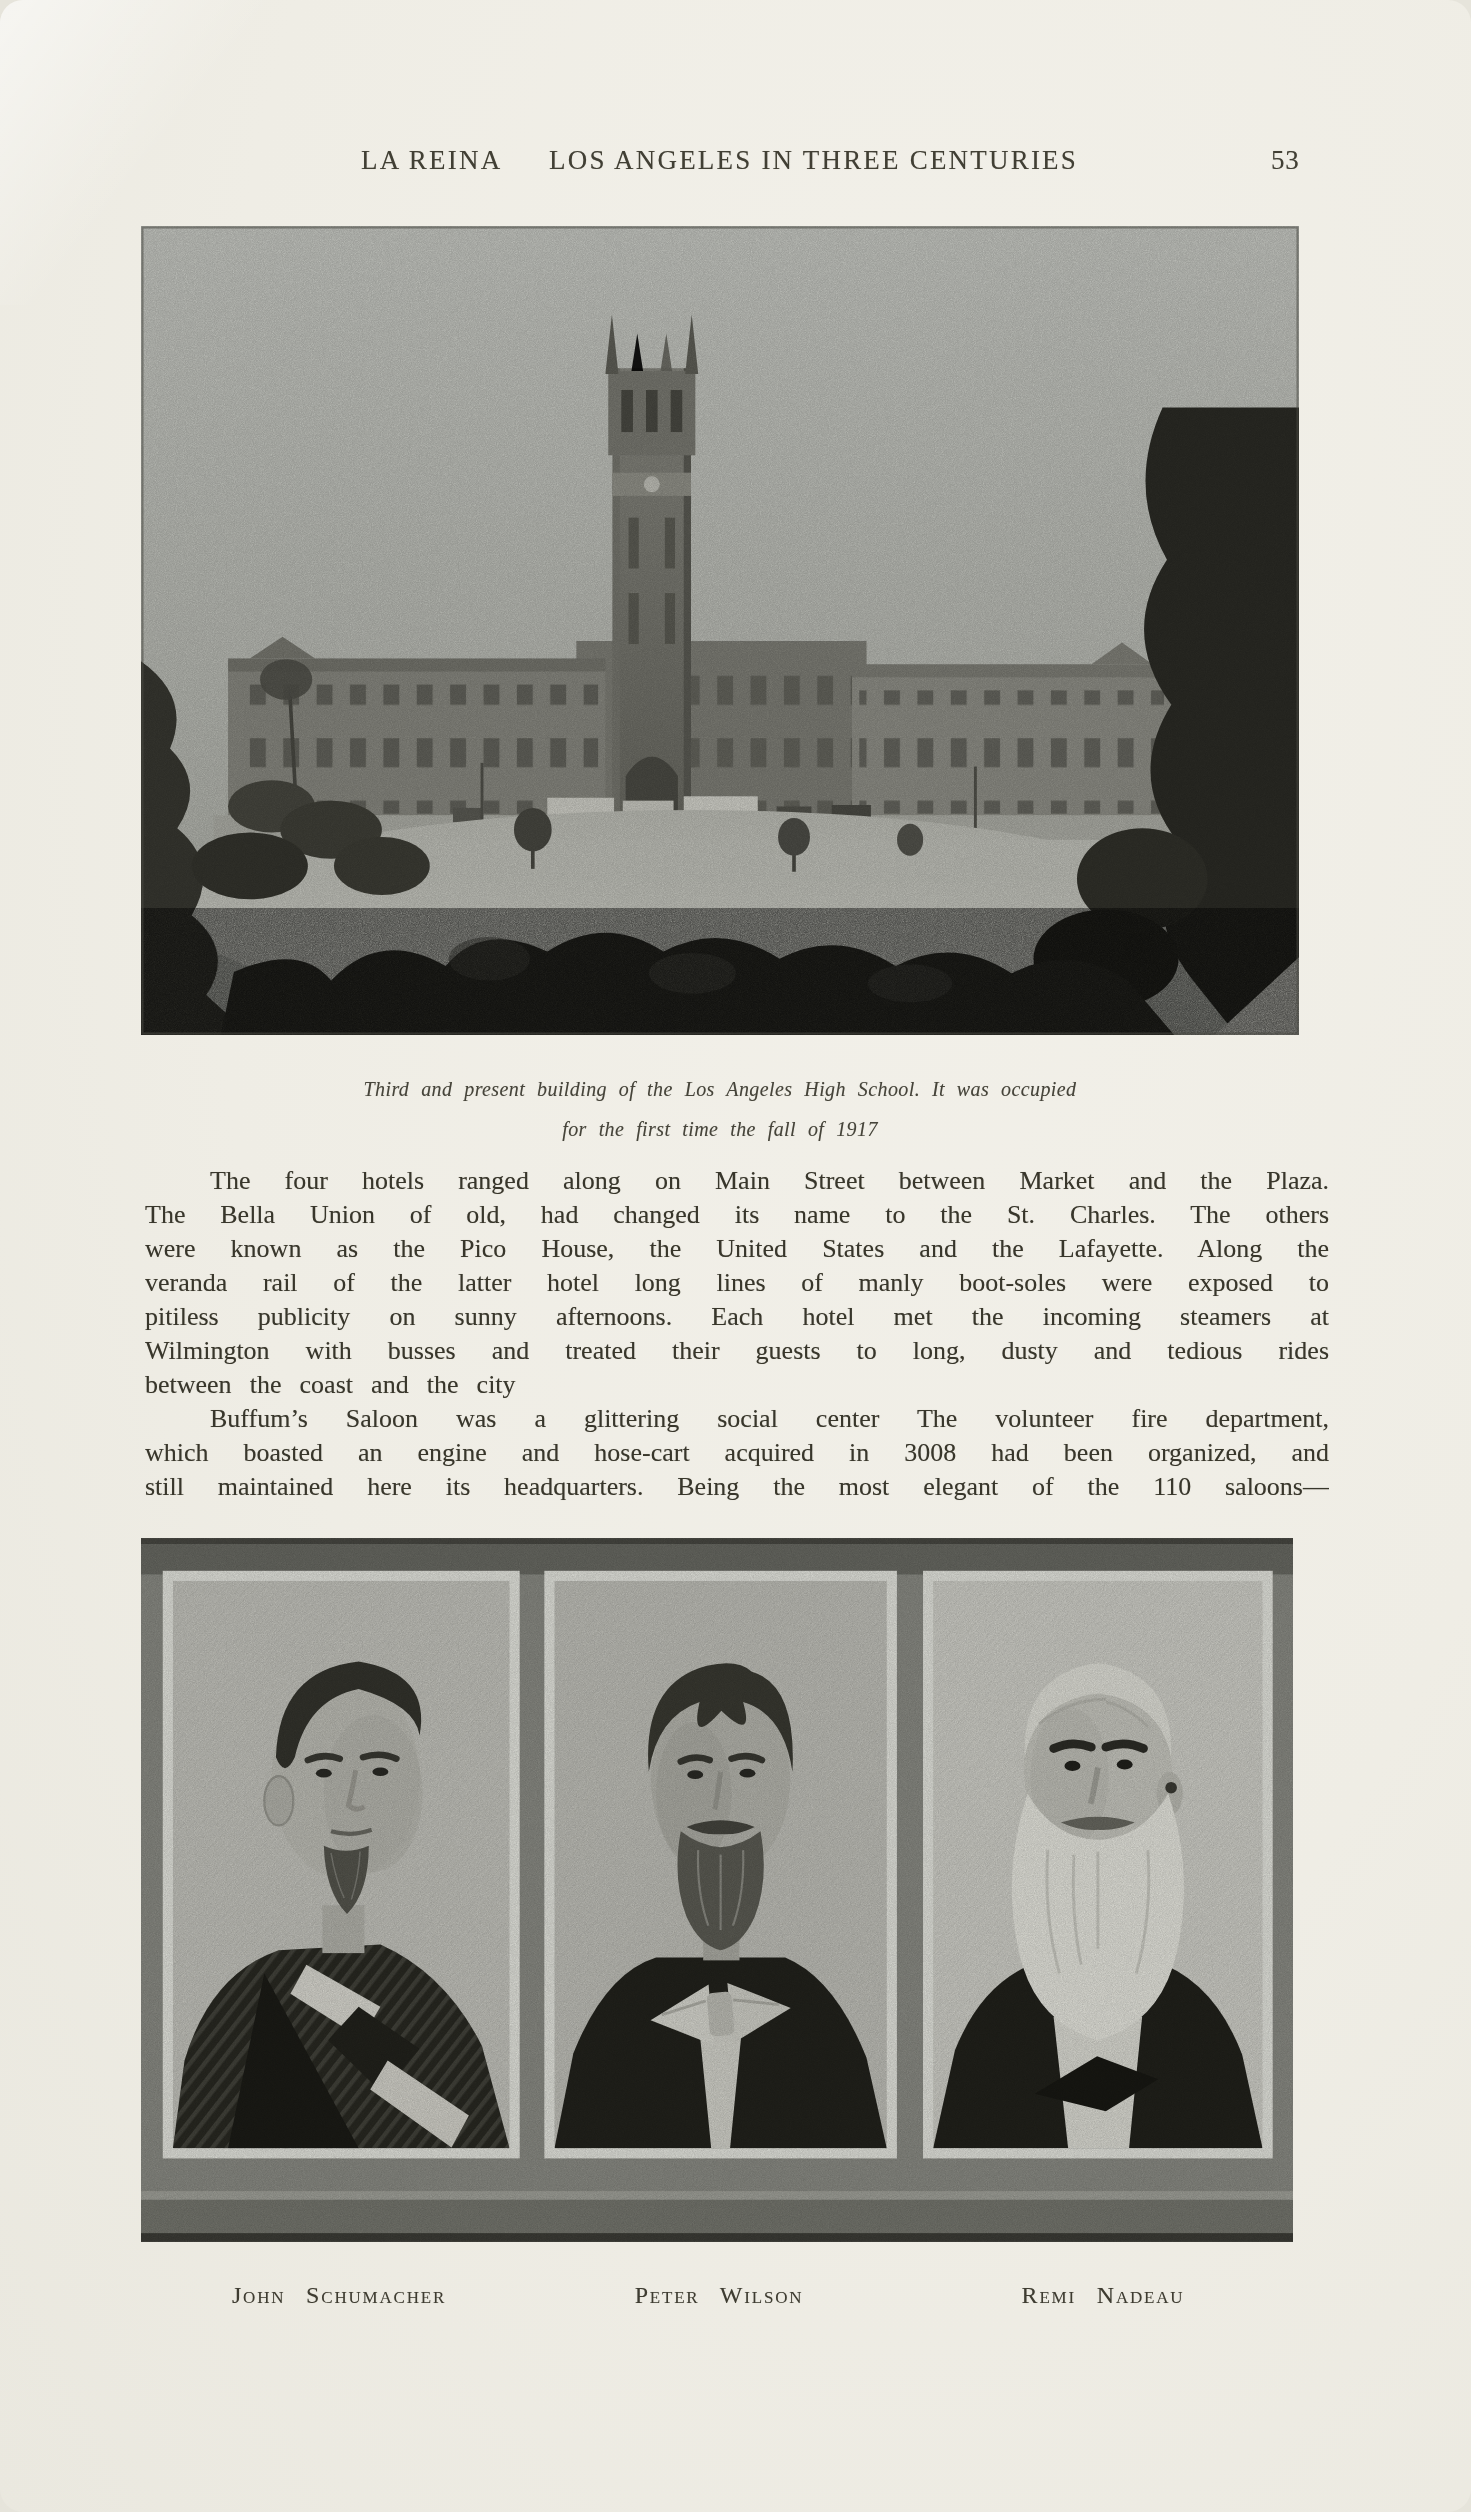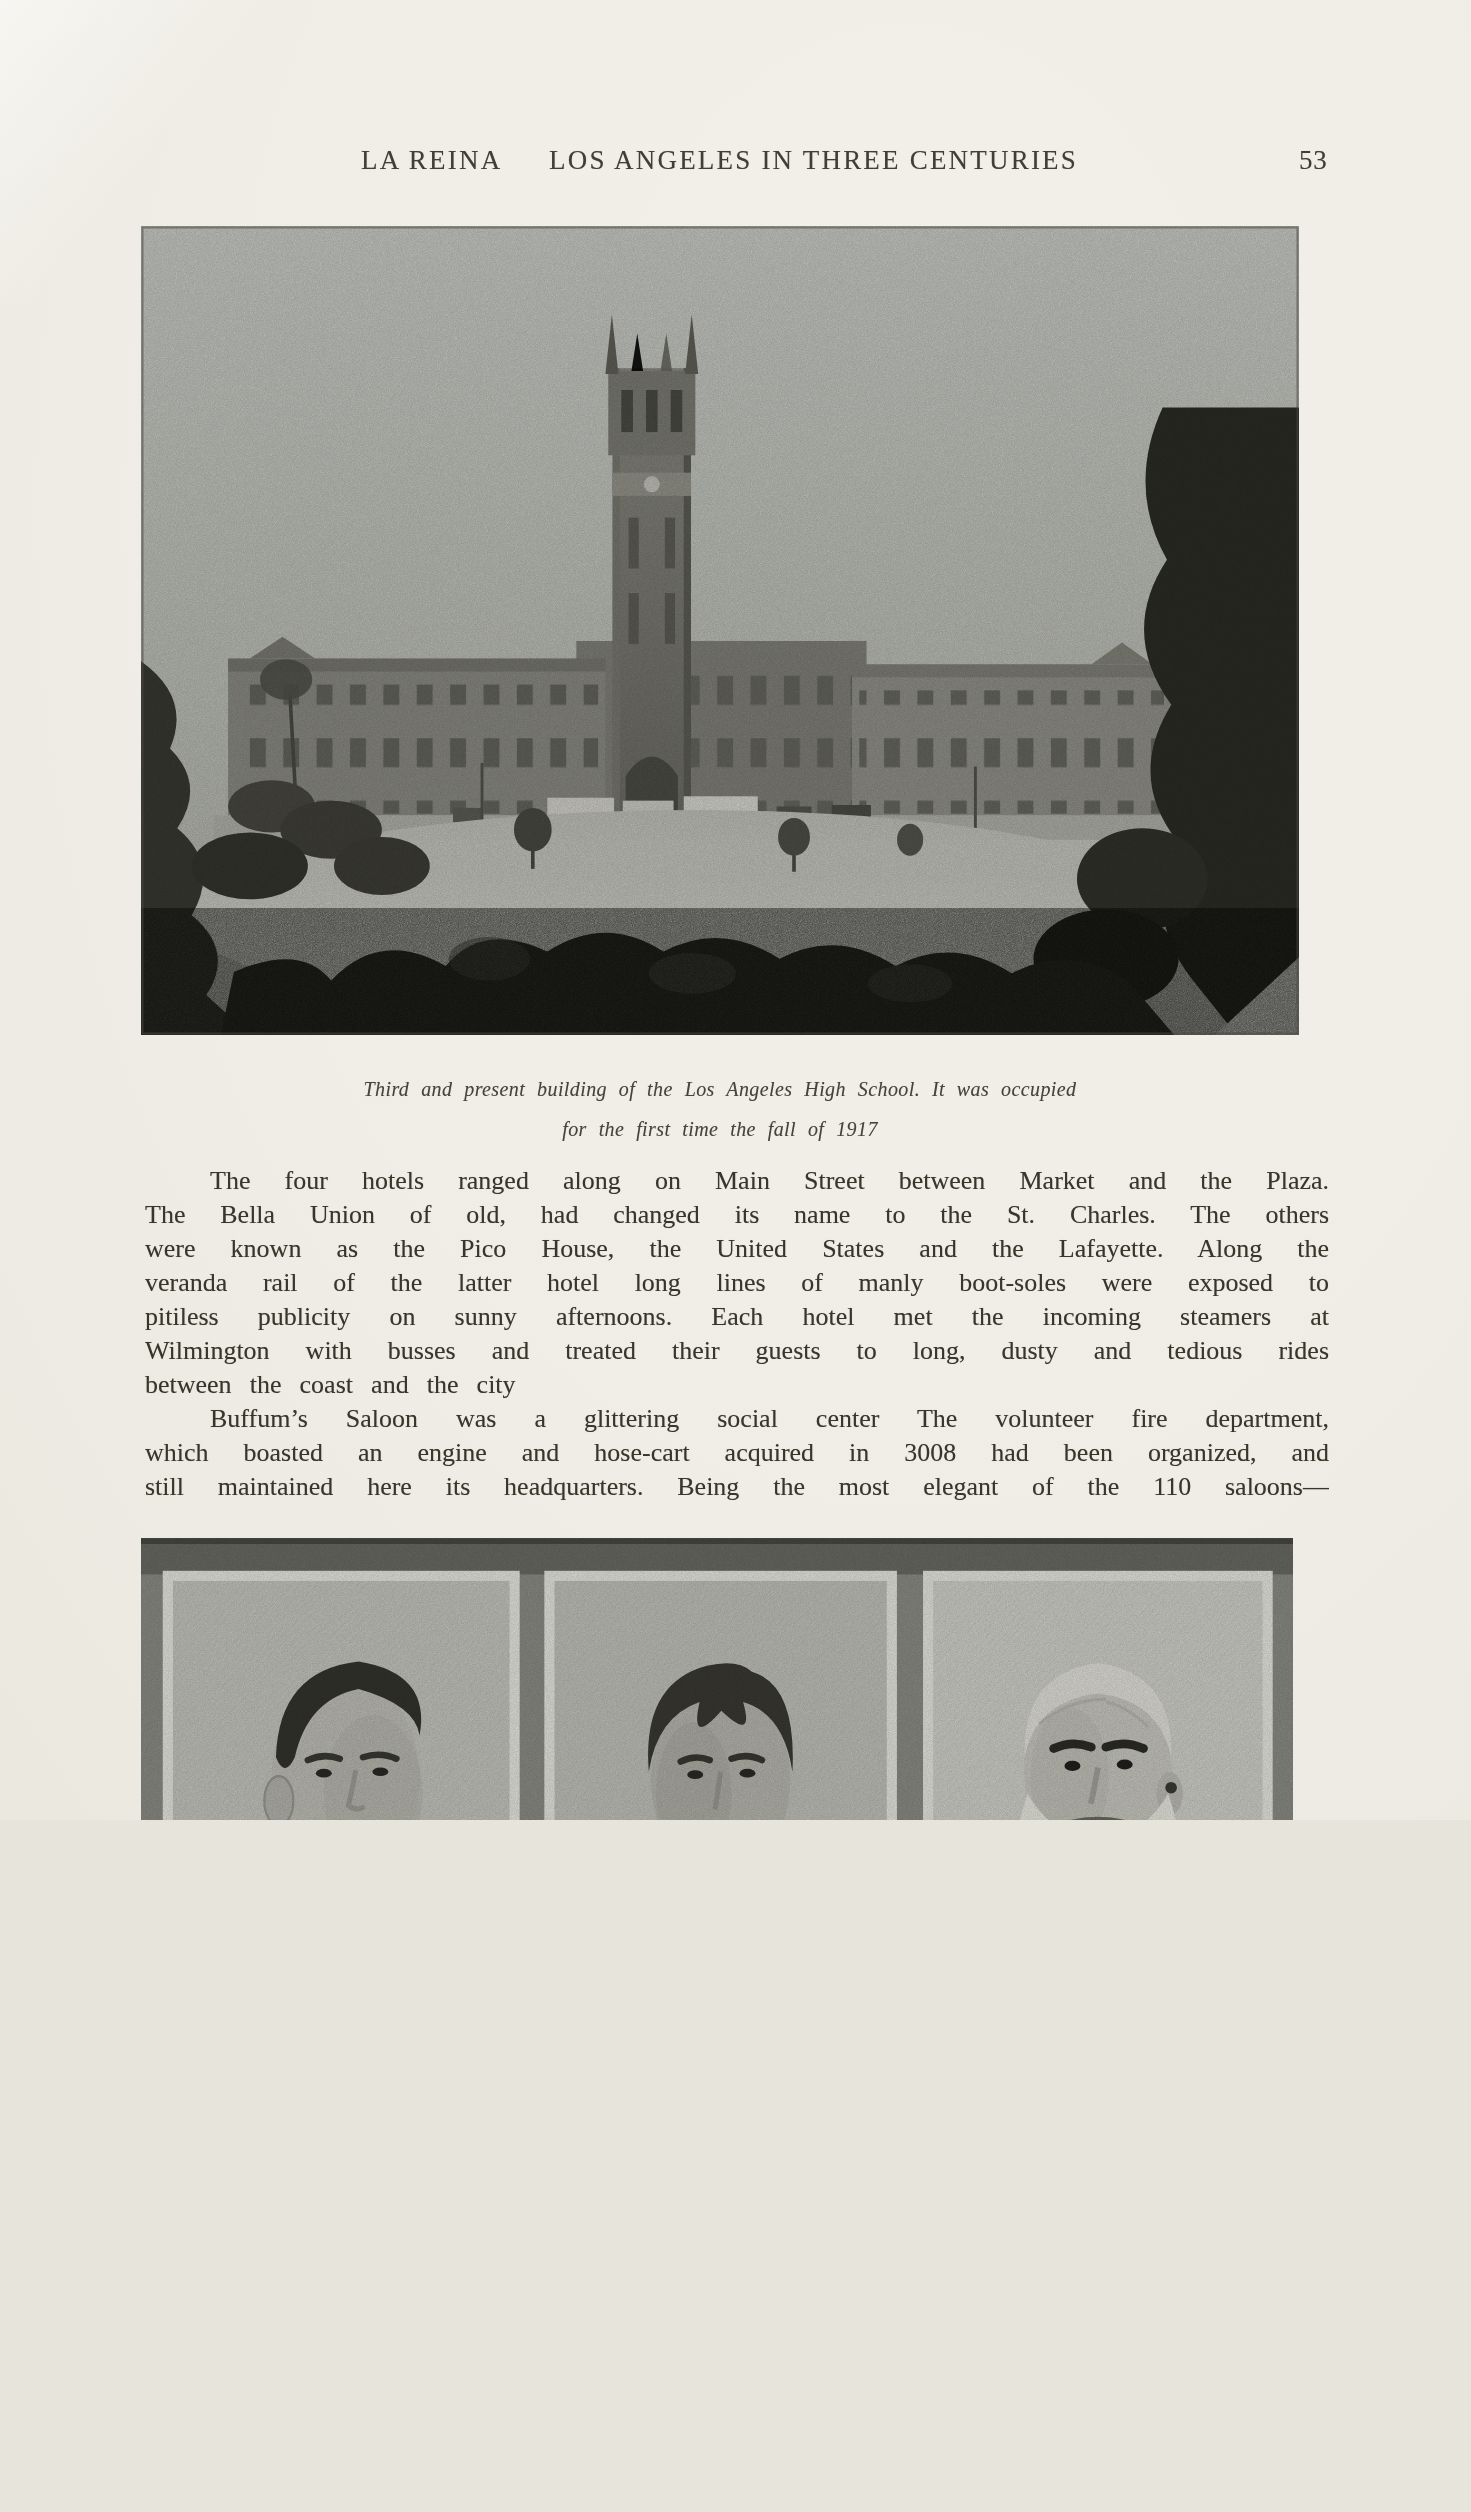--- a/index.html
+++ b/index.html
@@ -2,35 +2,36 @@
 <html style="font-size:11.6px"><head>
 <meta charset="utf-8">
 <style>
   html,body{margin:0;padding:0;}
   body{
     width:1471px;height:2512px;
     font-family:"Liberation Serif","DejaVu Serif",serif;
     background:#e6e4db;
   }
   .page{
-    position:relative;width:1471px;height:1820px;overflow:hidden;
+    position:relative;width:1471px;height:2512px;overflow:hidden;
     background:radial-gradient(ellipse at 62% 28%, #f2f0e9 0%, #efede5 55%, #eae8df 100%);
     color:#3a382e;
+    border-radius:23px;
   }
   .page::before{ 
     content:"";position:absolute;left:0;top:0;width:377px;height:305px;
     background:linear-gradient(128deg, rgba(255,255,255,0.55) 0%, rgba(255,255,255,0) 45%);
     pointer-events:none;
   }
   
   .hdr span{position:absolute;top:145px;font-size:27px;letter-spacing:2.2px;color:#413f34;
     text-shadow:0 0 0.7px rgba(64,61,48,.35);white-space:nowrap;}
   .hdr .h-book{left:361px;}
   .hdr .h-title{left:549px;}
-  .hdr .h-page{left:1271px;letter-spacing:0.7px;margin-left:28px;}
+  .hdr .h-page{left:1271px;letter-spacing:0.7px;}
   
   .photo-main{position:absolute;left:141px;top:226px;width:1158px;height:809px;}
   .photo-group{position:absolute;left:141px;top:1538px;width:1152px;height:704px;}
   .photo-main svg,.photo-group svg{display:block;width:100%;height:100%;}
   
   .cap{position:absolute;left:141px;width:1158px;text-align:center;font-style:italic;
     font-size:20px;color:#46443a;word-spacing:6.5px;letter-spacing:0.4px;
     text-shadow:0 0 0.7px rgba(70,68,58,.3);}
   .cap div{height:40px;}
   .cap-top{top:1078px;}

